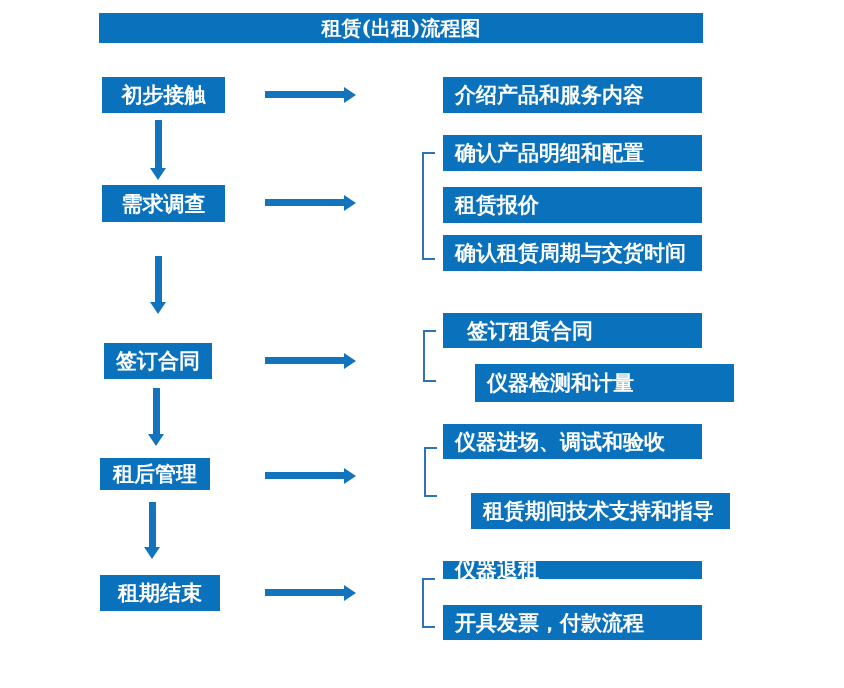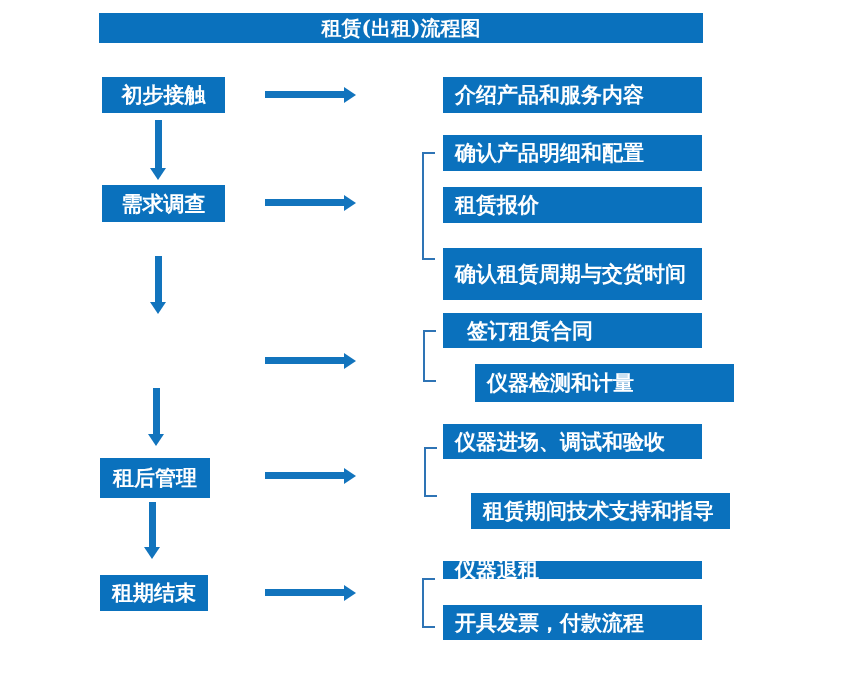--- a/index.html
+++ b/index.html
@@ -54,22 +54,23 @@
 </style>
 </head>
 <body>
 
 <div class="canvas">
 
   <div class="title-bar">租赁(出租)流程图</div>
 
   <div class="stage-box" style="left:102px;top:77px;width:123px;height:36px;">初步接触</div>
   <div class="stage-box" style="left:102px;top:185px;width:123px;height:37px;">需求调查</div>
-  <div class="stage-box" style="left:100px;top:458px;width:110px;height:40px;">租后管理</div>
-  <div class="stage-box" style="left:100px;top:575px;width:108px;height:36px;">租期结束</div>
+  <div class="stage-box" style="left:104px;top:343px;width:108px;height:36px;">签订合同</div>
+  <div class="stage-box" style="left:100px;top:458px;width:110px;height:32px;">租后管理</div>
+  <div class="stage-box" style="left:100px;top:575px;width:120px;height:36px;">租期结束</div>
 
   <div class="v-arrow" style="left:150px;top:120px;height:60px;">
     <div class="shaft"></div>
     <div class="head"></div>
   </div>
   <div class="v-arrow" style="left:150px;top:256px;height:58px;">
     <div class="shaft"></div>
     <div class="head"></div>
   </div>
   <div class="v-arrow" style="left:148px;top:388px;height:58px;">
@@ -104,21 +105,21 @@
 
   <div class="bracket" style="left:422px;top:152px;height:108px;"></div>
   <div class="bracket" style="left:423px;top:330px;height:52px;"></div>
   <div class="bracket" style="left:424px;top:447px;height:50px;"></div>
   <div class="bracket" style="left:422px;top:578px;height:50px;"></div>
 
   <div class="detail-box" style="top:77px;height:36px;">介绍产品和服务内容</div>
 
   <div class="detail-box" style="top:135px;height:36px;">确认产品明细和配置</div>
   <div class="detail-box" style="top:187px;height:36px;">租赁报价</div>
-  <div class="detail-box" style="top:248px;height:52px;">确认租赁周期与交货时间</div>
+  <div class="detail-box" style="top:235px;height:36px;">确认租赁周期与交货时间</div>
 
   <div class="detail-box" style="top:313px;height:35px;padding-left:24px;">签订租赁合同</div>
   <div class="detail-box" style="top:364px;height:38px;margin-left:32px;">仪器检测和计量</div>
 
   <div class="detail-box" style="top:424px;height:35px;">仪器进场、调试和验收</div>
   <div class="detail-box" style="top:493px;height:36px;margin-left:28px;">租赁期间技术支持和指导</div>
 
   <div class="detail-box" style="top:561px;height:18px;">仪器退租</div>
   <div class="detail-box" style="top:605px;height:35px;">开具发票，付款流程</div>
 

